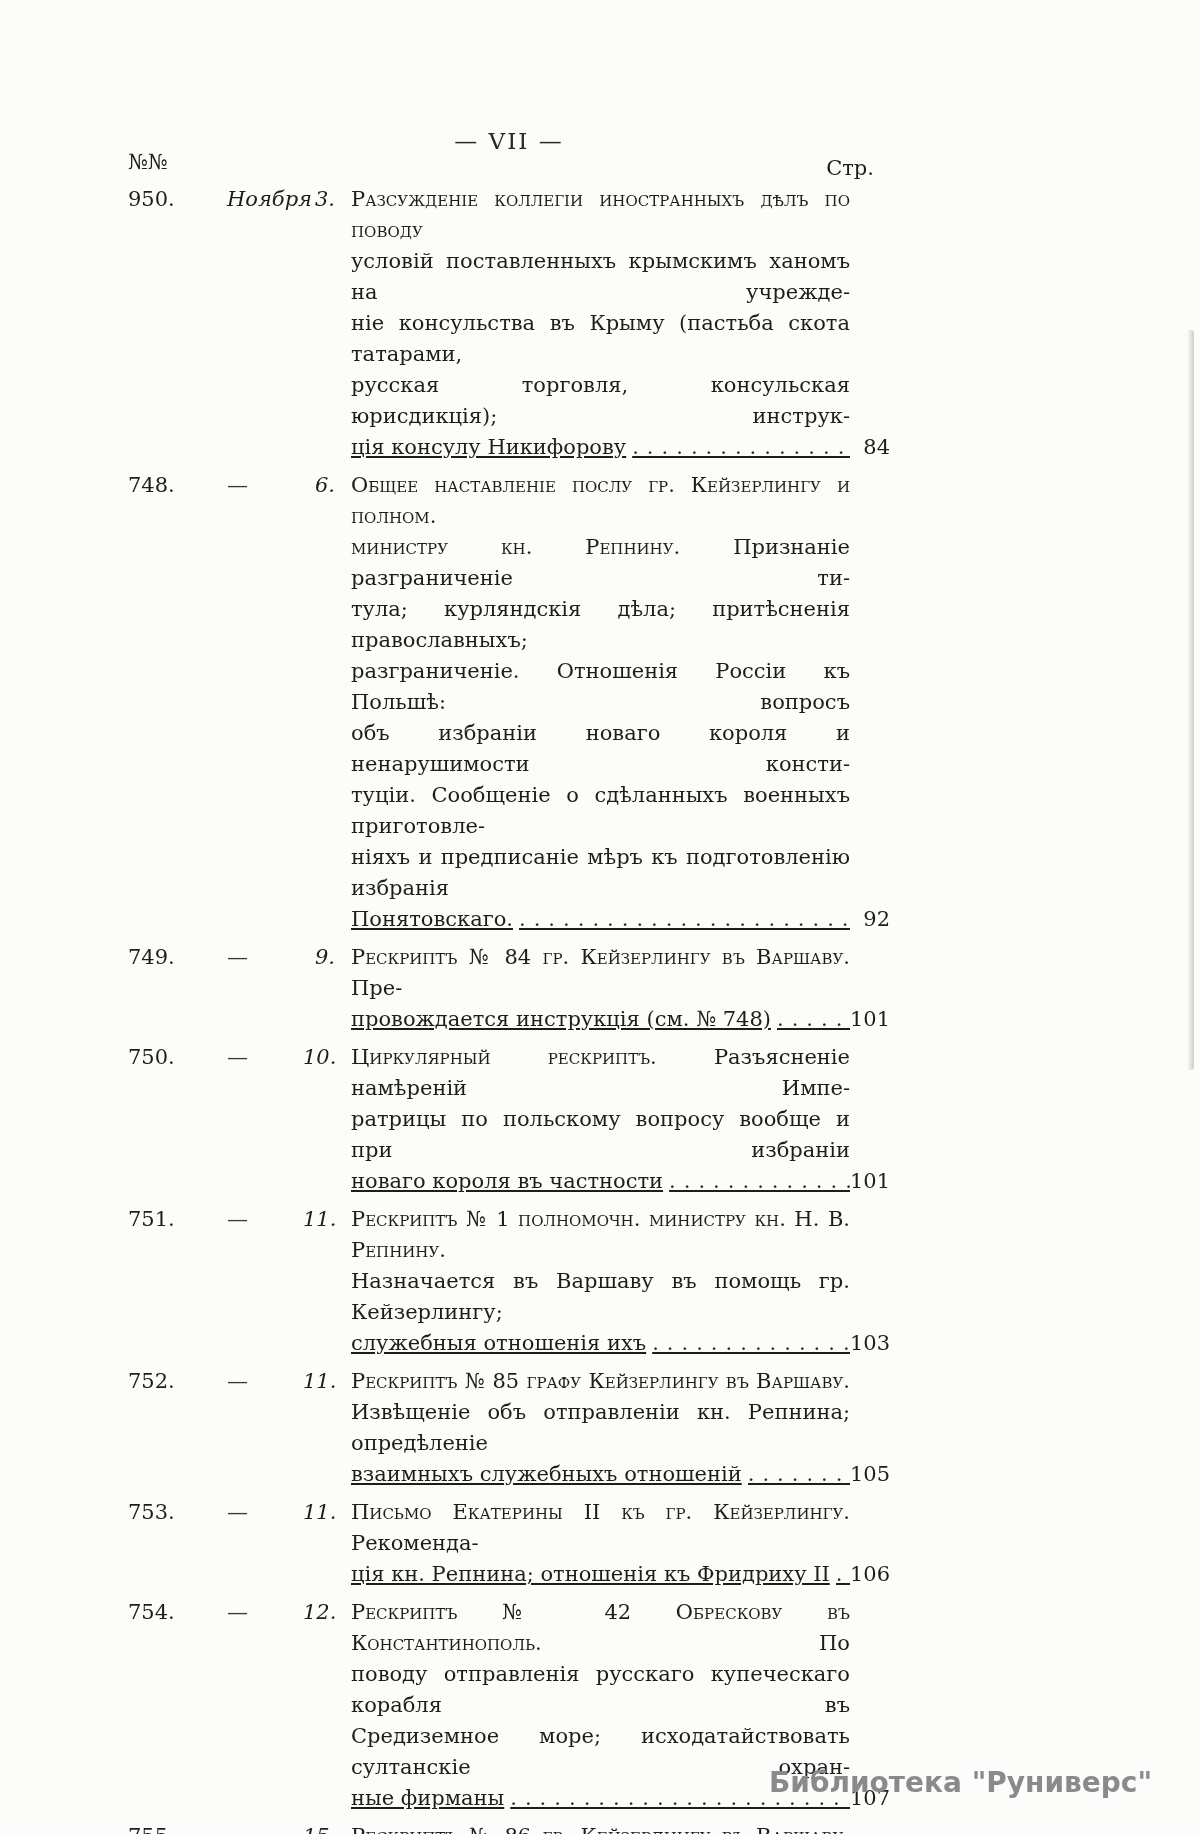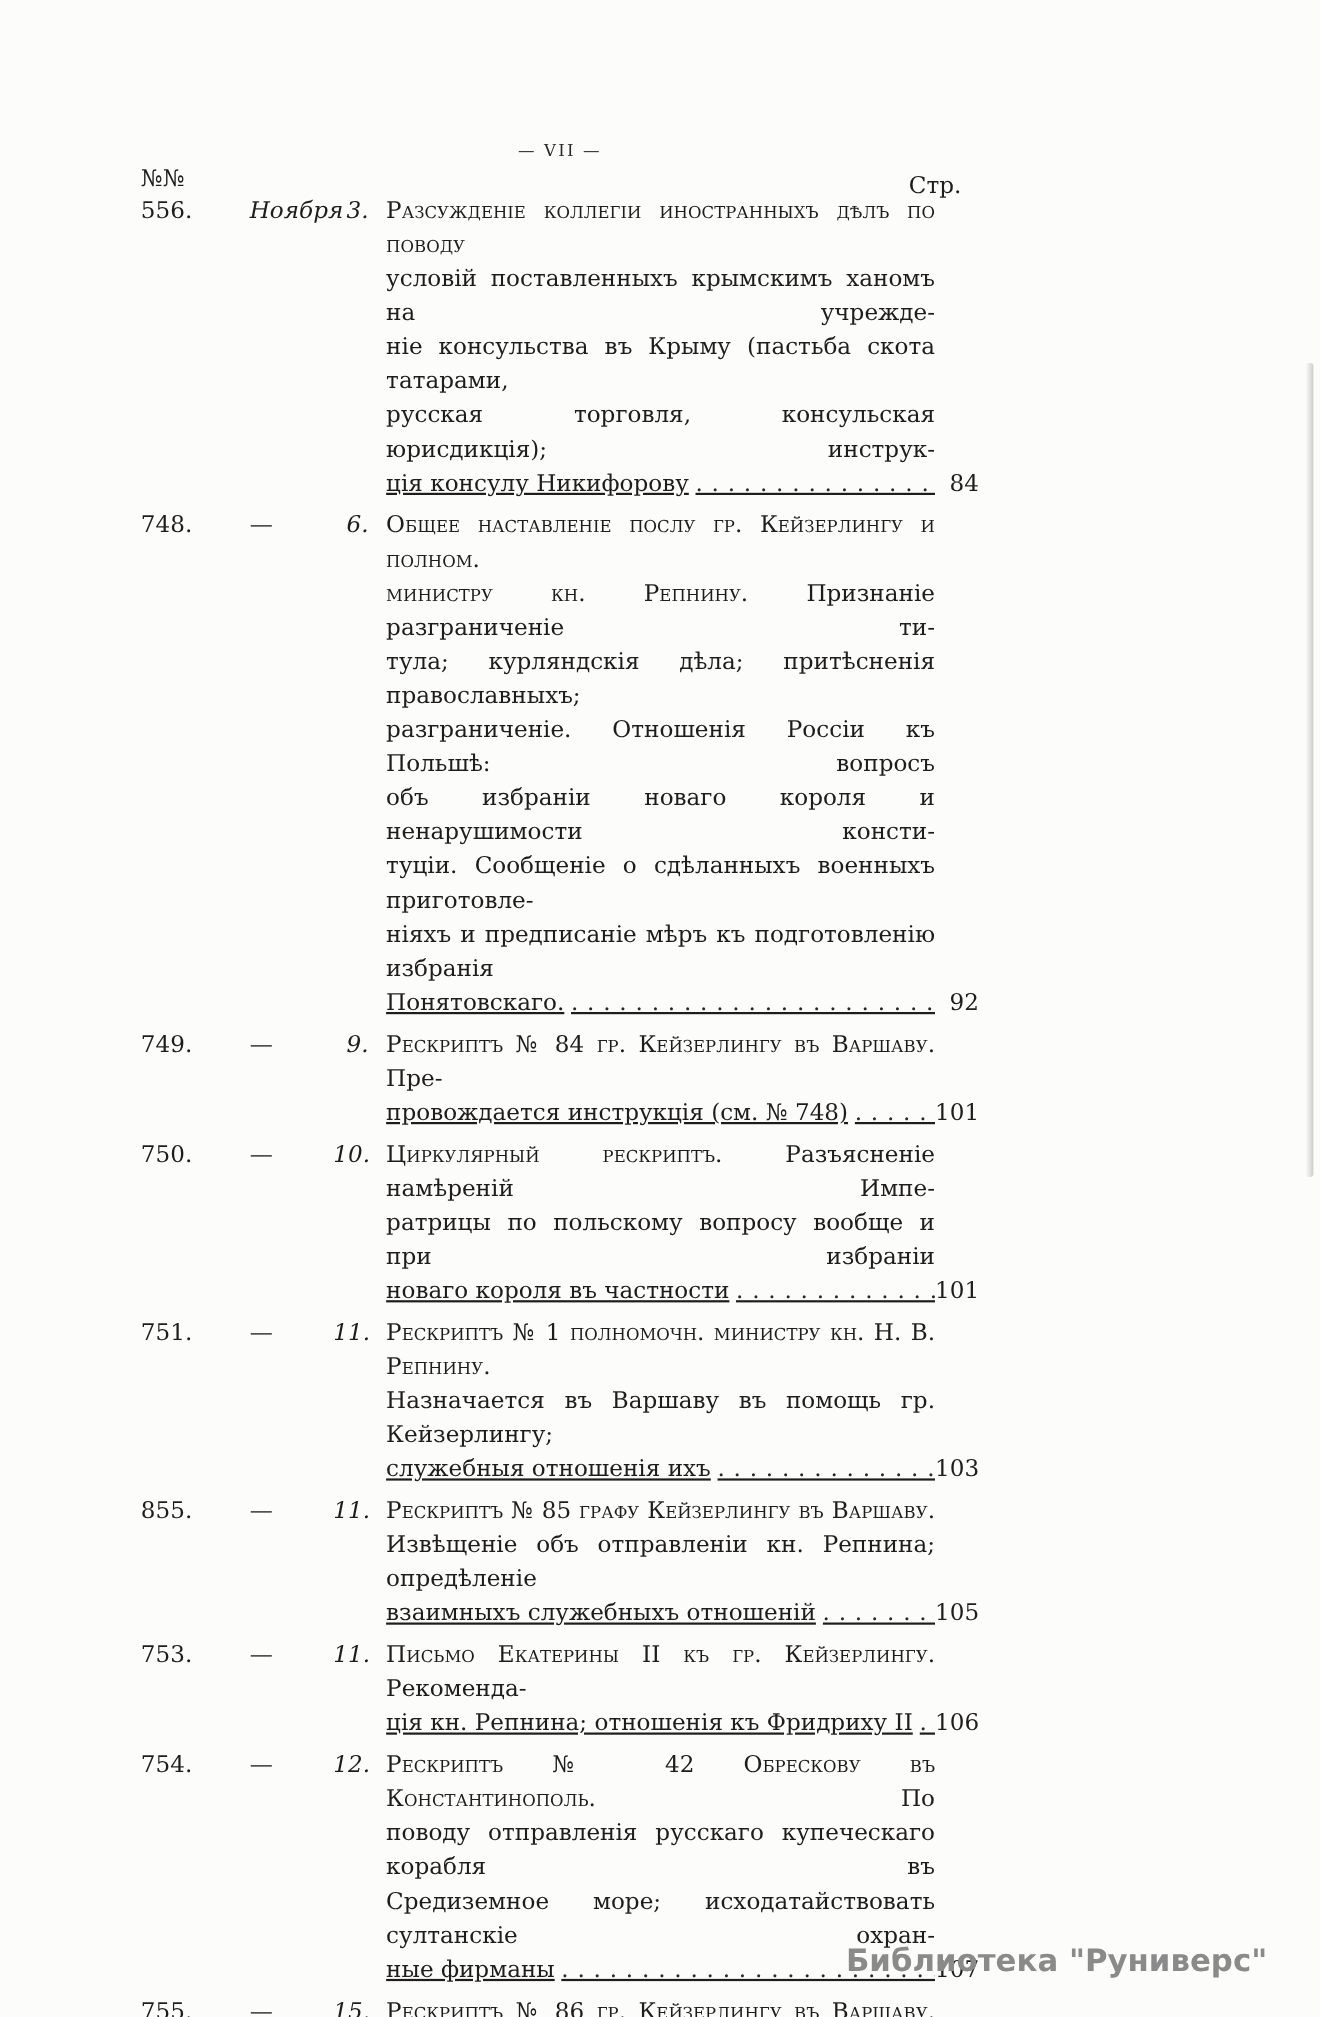--- a/index.html
+++ b/index.html
@@ -3,21 +3,21 @@
 <meta charset="utf-8">
 <style>
   html,body { margin:0; padding:0; background:#e8e8e4; }
   .page {
     position:relative; width:1200px; height:1834px;
     background:#fcfcfa; overflow:hidden;
     font-family:"DejaVu Serif","Liberation Serif",serif;
     color:#1f1d1b;
   }
   .content { position:absolute; left:128px; top:128px; width:762px; }
-  .folio { text-align:center; font-size:15px; letter-spacing:2px; color:#2a2826; }
+  .folio { text-align:center; font-size:23px; letter-spacing:2px; color:#2a2826; }
   .col-head { position:absolute; font-size:21px; }
   .col-head.left  { left:0; top:22px; }
   .col-head.right { right:16px; top:28px; }
   #entries { margin-top:30px; }
   .entry {
     display:grid;
     grid-template-columns:97px 78px 48px 1fr 40px;
     margin-bottom:7px;
     font-size:21px; line-height:31px;
   }
@@ -52,21 +52,21 @@
 </head>
 <body>
 
 <div class="page">
   <div class="content">
     <div class="folio">— VII —</div>
     <div class="col-head left">№№</div>
     <div class="col-head right">Стр.</div>
     <div id="entries">
         <div class="entry">
-          <div class="num">556.</div>
+          <div class="num">950.</div>
           <div class="month">Ноября</div>
           <div class="day">3.</div>
           <div class="desc">
             <div class="line"><span class="sc">Разсужденіе коллегіи иностранныхъ дѣлъ по поводу</span></div>
             <div class="line"><span>условій поставленныхъ крымскимъ ханомъ на учрежде-</span></div>
             <div class="line"><span>ніе консульства въ Крыму (пастьба скота татарами,</span></div>
             <div class="line"><span>русская торговля, консульская юрисдикція); инструк-</span></div>
             <div class="line last">
               <div class="txt"><span>ція консулу Никифорову</span></div>
               <div class="dotfill">..............................................................................................................</div>
@@ -128,21 +128,21 @@
             <div class="line"><span class="sc">Рескриптъ № 1 полномочн. министру кн. Н. В. Репнину.</span></div>
             <div class="line"><span>Назначается въ Варшаву въ помощь гр. Кейзерлингу;</span></div>
             <div class="line last">
               <div class="txt"><span>служебныя отношенія ихъ</span></div>
               <div class="dotfill">..............................................................................................................</div>
             </div>
           </div>
           <div class="pg">103</div>
         </div>
         <div class="entry">
-          <div class="num">855.</div>
+          <div class="num">752.</div>
           <div class="month dash">—</div>
           <div class="day">11.</div>
           <div class="desc">
             <div class="line"><span class="sc">Рескриптъ № 85 графу Кейзерлингу въ Варшаву.</span></div>
             <div class="line"><span>Извѣщеніе объ отправленіи кн. Репнина; опредѣленіе</span></div>
             <div class="line last">
               <div class="txt"><span>взаимныхъ служебныхъ отношеній</span></div>
               <div class="dotfill">..............................................................................................................</div>
             </div>
           </div>

